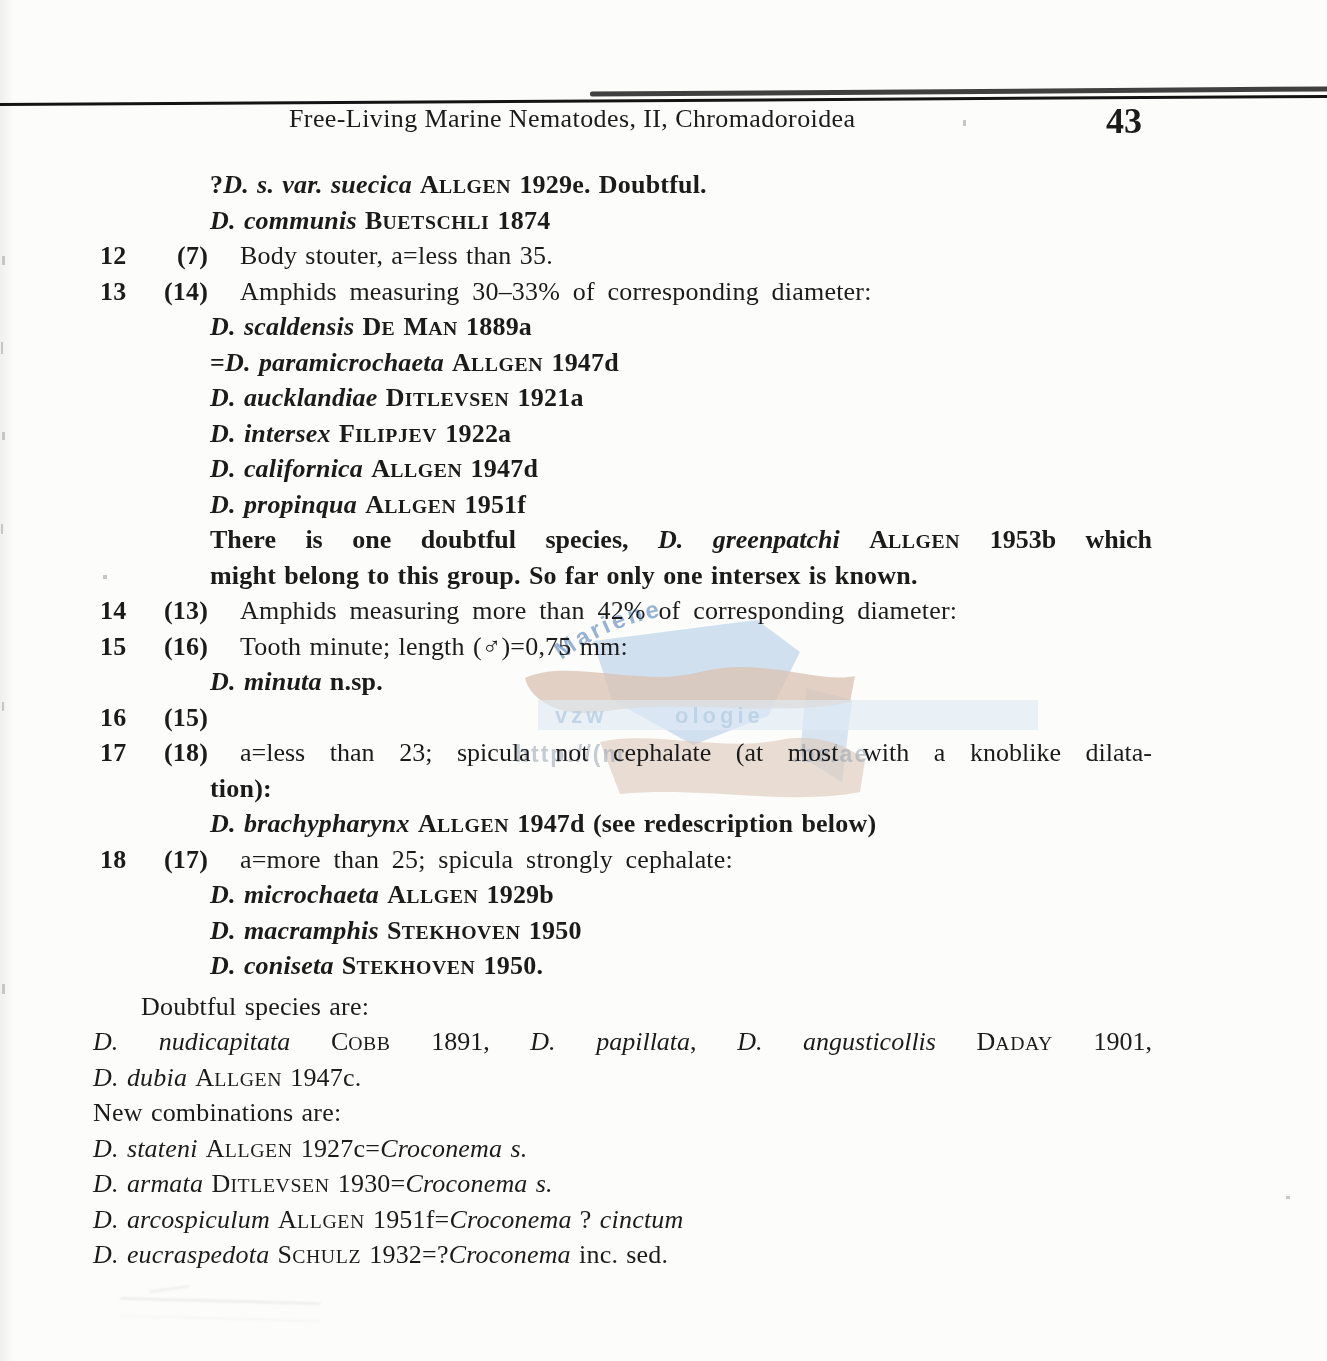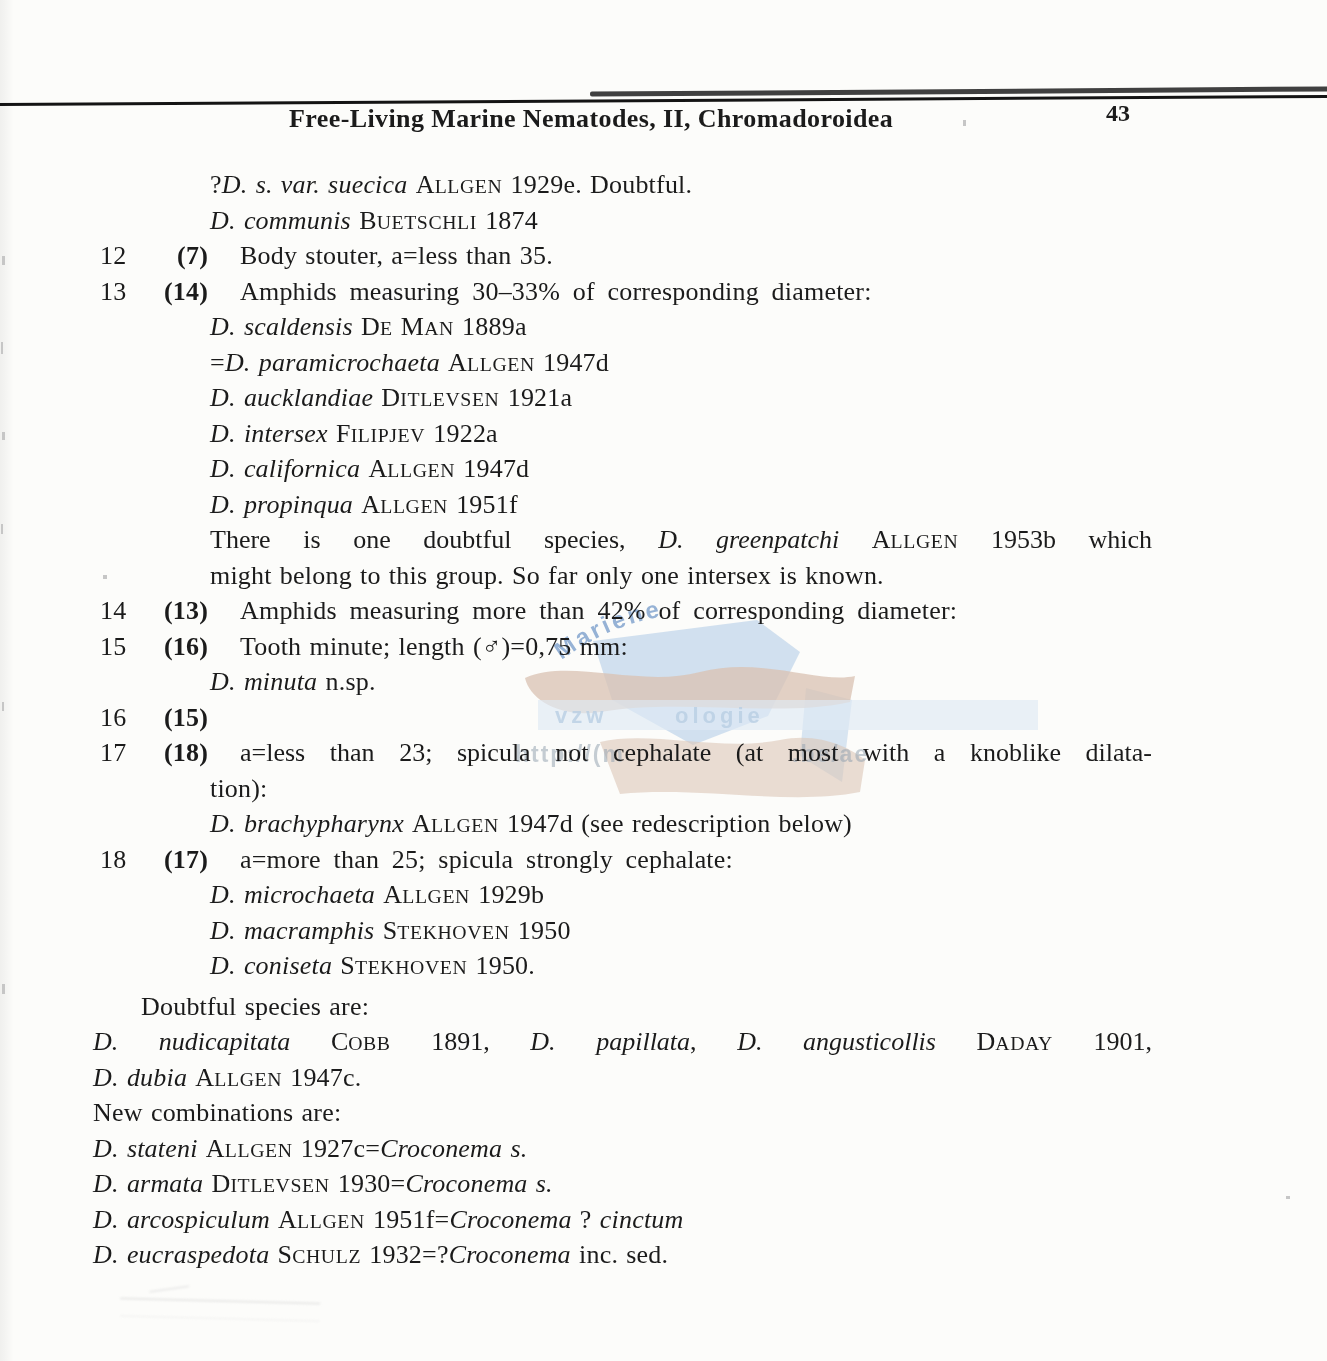--- a/index.html
+++ b/index.html
@@ -5,30 +5,30 @@
   html,body{margin:0;padding:0;background:#ffffff;}
   .page{
     position:relative;width:1327px;height:1361px;overflow:hidden;
     background:#fcfcfa;
     font-family:"Liberation Serif","DejaVu Serif",serif;
     color:#1b1b1b;
   }
   
   .rule-main{position:absolute;left:-12px;top:99px;width:1360px;height:3px;background:#141414;transform:rotate(-0.35deg);}
   .rule-smudge{position:absolute;left:590px;top:89px;width:750px;height:5px;background:#1f1f1f;opacity:.85;transform:rotate(-0.4deg);border-radius:2px;}
-  .hdr-title{position:absolute;left:289px;top:104px;font-size:26px;font-weight:bold;letter-spacing:.4px;white-space:nowrap;}
-  .hdr-page{position:absolute;left:1106px;top:100px;font-size:24px;font-weight:bold;}
+  .hdr-title{position:absolute;left:289px;top:104px;font-size:26px;font-weight:normal;letter-spacing:.4px;white-space:nowrap;}
+  .hdr-page{position:absolute;left:1106px;top:100px;font-size:36px;font-weight:bold;}
   
   .page-body{position:absolute;left:93px;top:167px;width:1059px;z-index:2;}
   .line{height:35.5px;line-height:35.5px;font-size:26px;white-space:nowrap;word-spacing:1.5px;letter-spacing:.2px;}
   .line.key{display:flex;}
-  .num{flex:none;width:50px;padding-left:7px;font-weight:normal;}
+  .num{flex:none;width:50px;padding-left:7px;font-weight:bold;}
   .ref{flex:none;width:58px;font-weight:bold;text-align:right;padding-right:12px;box-sizing:content-box;}
   .txt{flex:1 1 auto;min-width:0;margin-left:20px;}
-  .sp,.cont{padding-left:117px;}
+  .sp,.cont{padding-left:117px;font-weight:bold;}
   .loose{word-spacing:6px;justify-content:space-between;}
   .just .txt,.just.sp,.just.cont,.just.flush{
     white-space:normal;text-align:justify;text-align-last:justify;letter-spacing:0;
   }
   .it{font-style:italic;}
   .scs{font-size:.76em;letter-spacing:.6px;}
   .gap{margin-top:5px;margin-left:48px;}
   
   .wm{position:absolute;left:420px;top:580px;width:660px;height:260px;z-index:0;}
   

